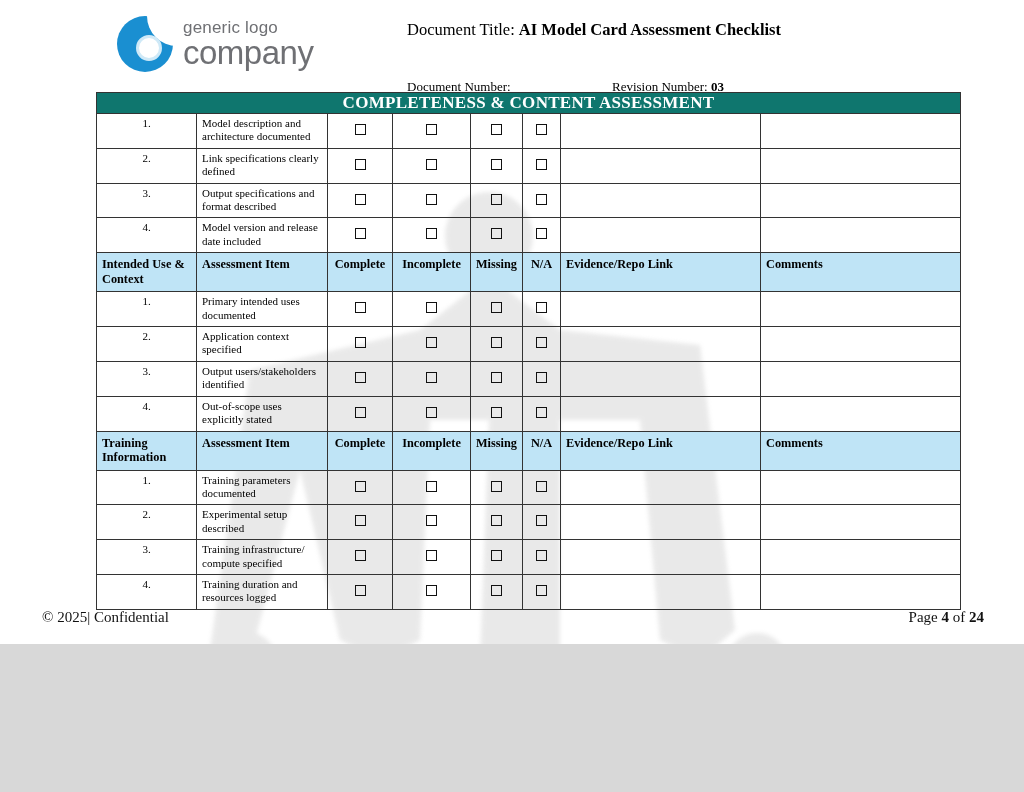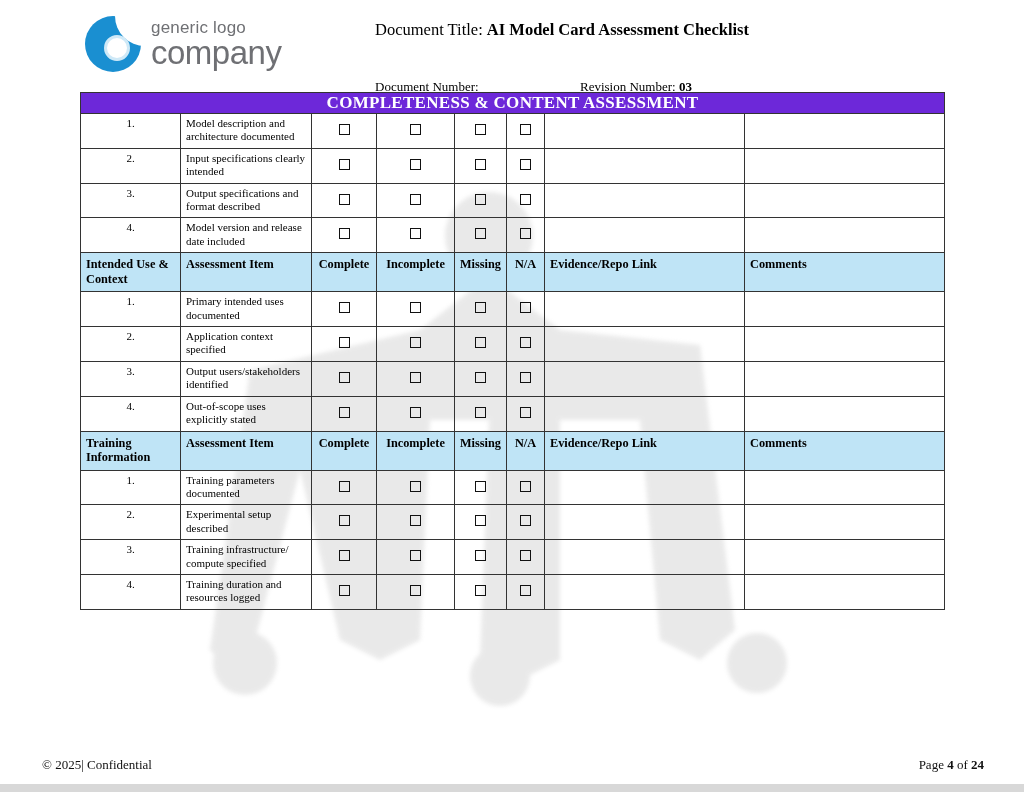--- a/index.html
+++ b/index.html
@@ -7,23 +7,24 @@
     margin: 0;
     padding: 0;
     background: #d8d8d8;
   }
   body {
     font-family: "Liberation Serif", serif;
   }
   .page {
     position: relative;
     width: 1024px;
-    height: 784px;
+    height: 644px;
     background: #ffffff;
     overflow: hidden;
+    padding-left: 32px;
   }
 
   
   .watermark {
     position: absolute;
     left: 0; top: 0;
     width: 1024px; height: 792px;
     pointer-events: none;
     z-index: 0;
     opacity: .30;
@@ -116,21 +117,21 @@
     width: 100%;
     table-layout: fixed;
     border: 1px solid #222;
   }
   table.checklist td, table.checklist th {
     border: 1px solid #333;
     padding: 0;
     vertical-align: top;
   }
   .banner td {
-    background: #6d28d9;
+    background: #0f766e;
     color: #ffffff;
     text-align: center;
     font-weight: bold;
     font-size: 17px;
     letter-spacing: .3px;
     padding: 4px 0 5px 0;
     border: 1px solid #29abe2;
   }
   tr.section-head td {
     background: #bfe4f6;
@@ -167,26 +168,26 @@
   col.c3 { width: 65px; }
   col.c4 { width: 78px; }
   col.c5 { width: 52px; }
   col.c6 { width: 38px; }
   col.c7 { width: 200px; }
   col.c8 { width: 200px; }
 
   
   .footer {
     position: absolute;
-    left: 0; bottom: 11px;
+    left: 0; bottom: 18px;
     width: 1024px;
     display: flex;
     justify-content: space-between;
     padding: 0 40px 0 42px;
-    font-size: 13px;
+    font-size: 15px;
     z-index: 2;
   }
   .footer .left { color: #111; }
   .footer .right { color: #111; }
 </style>
 </head>
 <body>
 
 <div class="page">
 
@@ -254,21 +255,21 @@
             <td>Model description and architecture documented</td>
             <td class="box-cell"><span class="cbox"></span></td>
             <td class="box-cell"><span class="cbox"></span></td>
             <td class="box-cell"><span class="cbox"></span></td>
             <td class="box-cell"><span class="cbox"></span></td>
             <td></td>
             <td></td>
           </tr>
           <tr class="item">
             <td class="num-cell">2.</td>
-            <td>Input specifications clearly intended</td>
+            <td>Link specifications clearly defined</td>
             <td class="box-cell"><span class="cbox"></span></td>
             <td class="box-cell"><span class="cbox"></span></td>
             <td class="box-cell"><span class="cbox"></span></td>
             <td class="box-cell"><span class="cbox"></span></td>
             <td></td>
             <td></td>
           </tr>
           <tr class="item">
             <td class="num-cell">3.</td>
             <td>Output specifications and format described</td>

